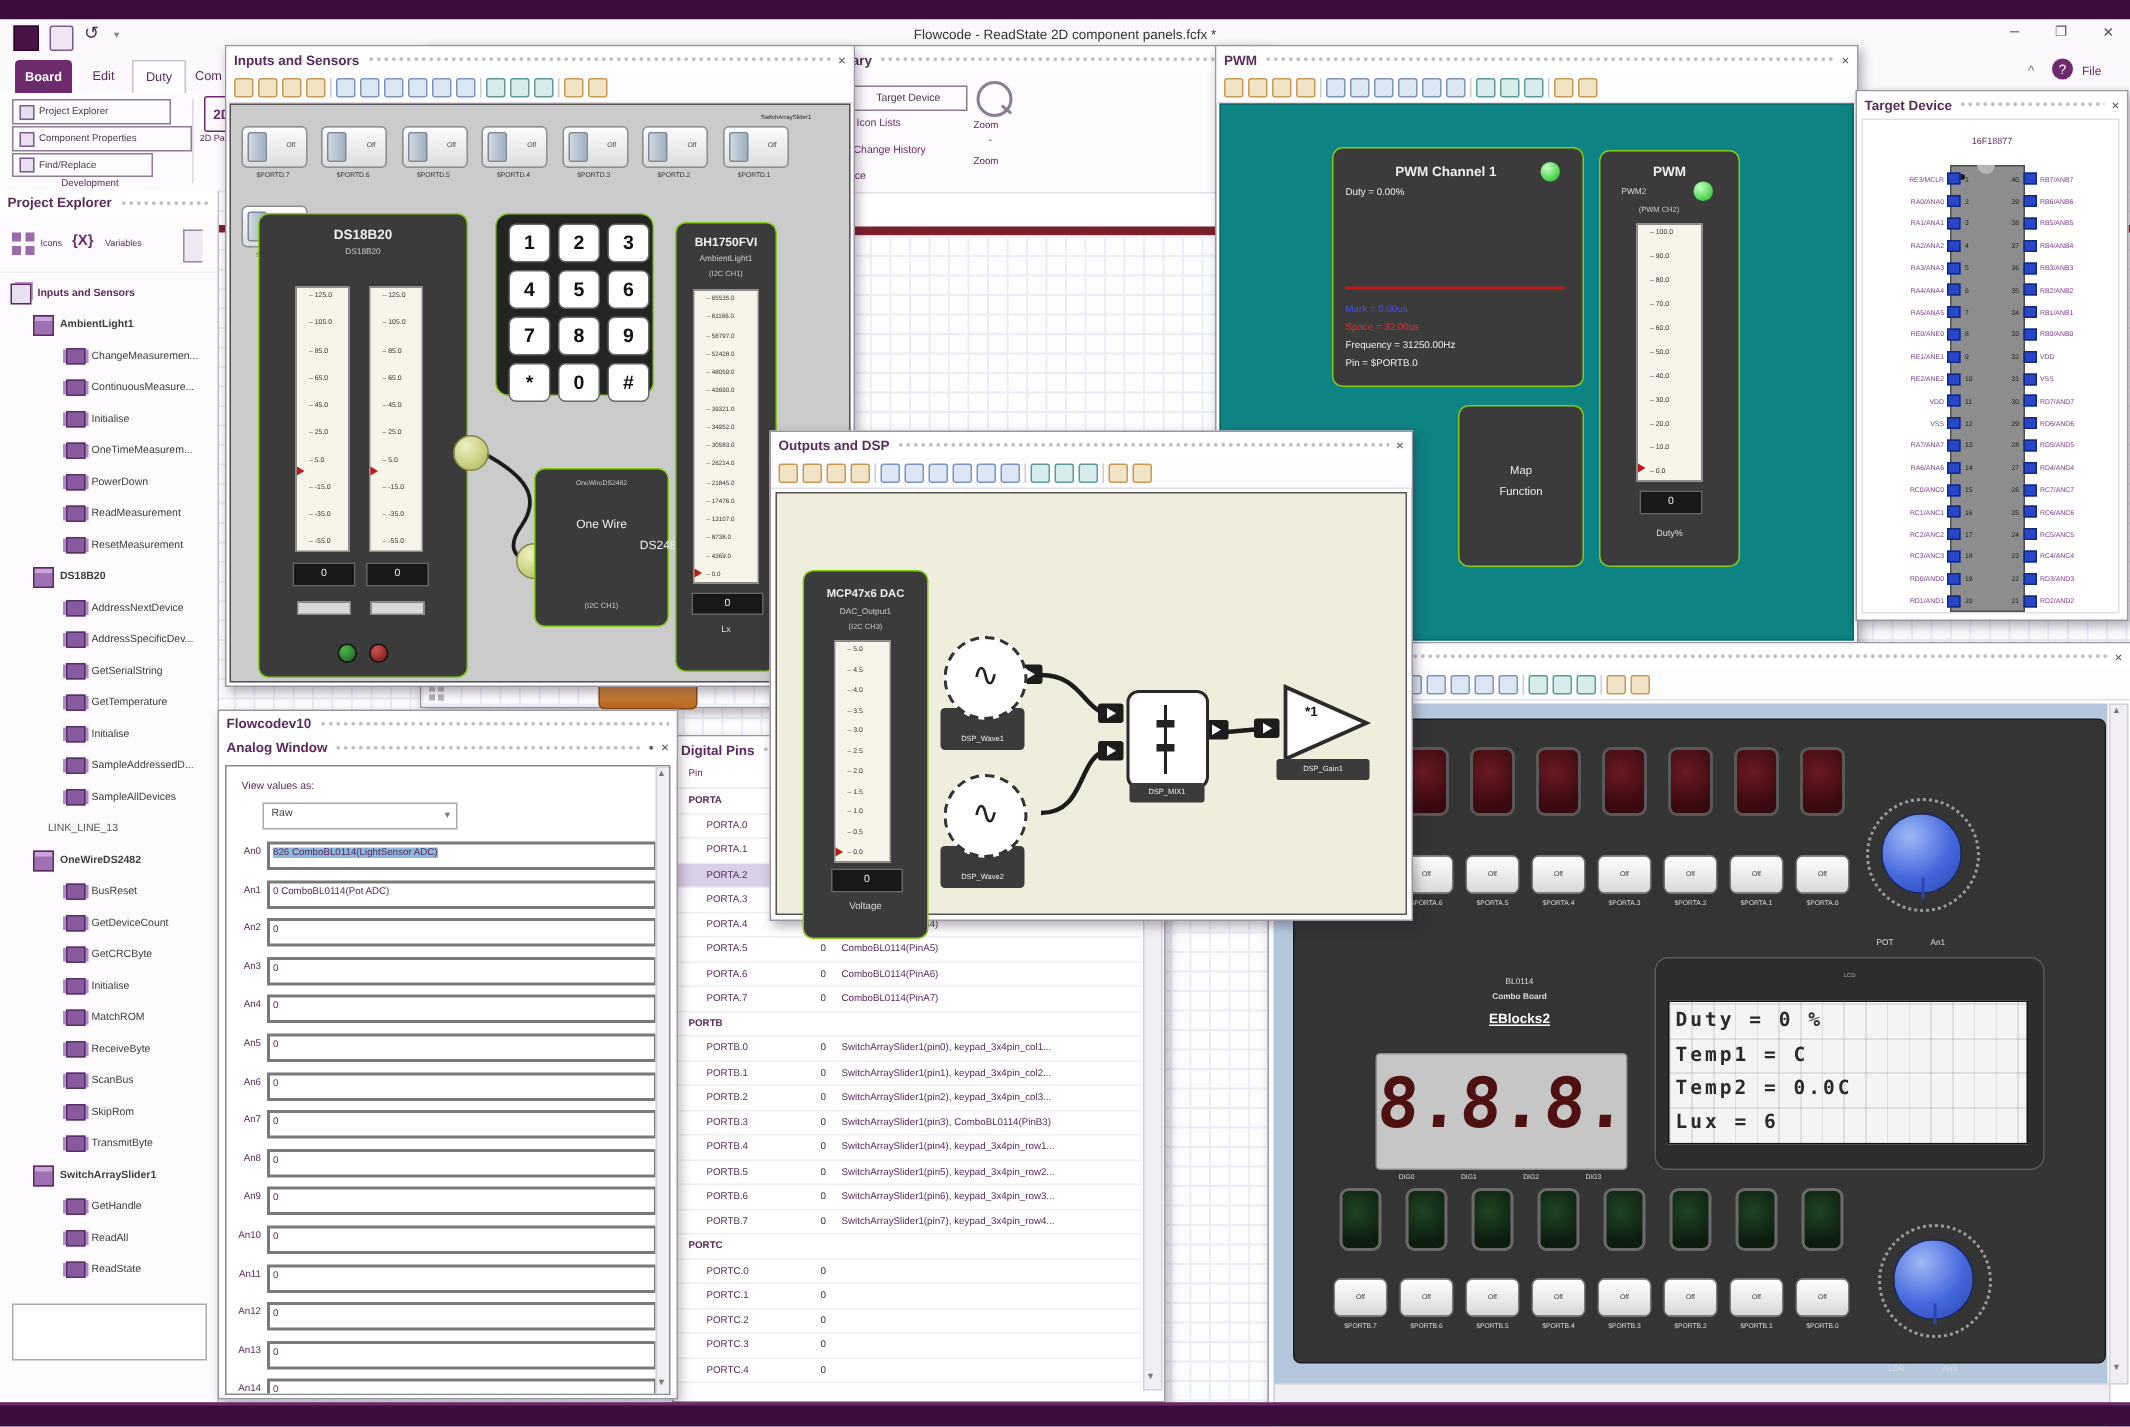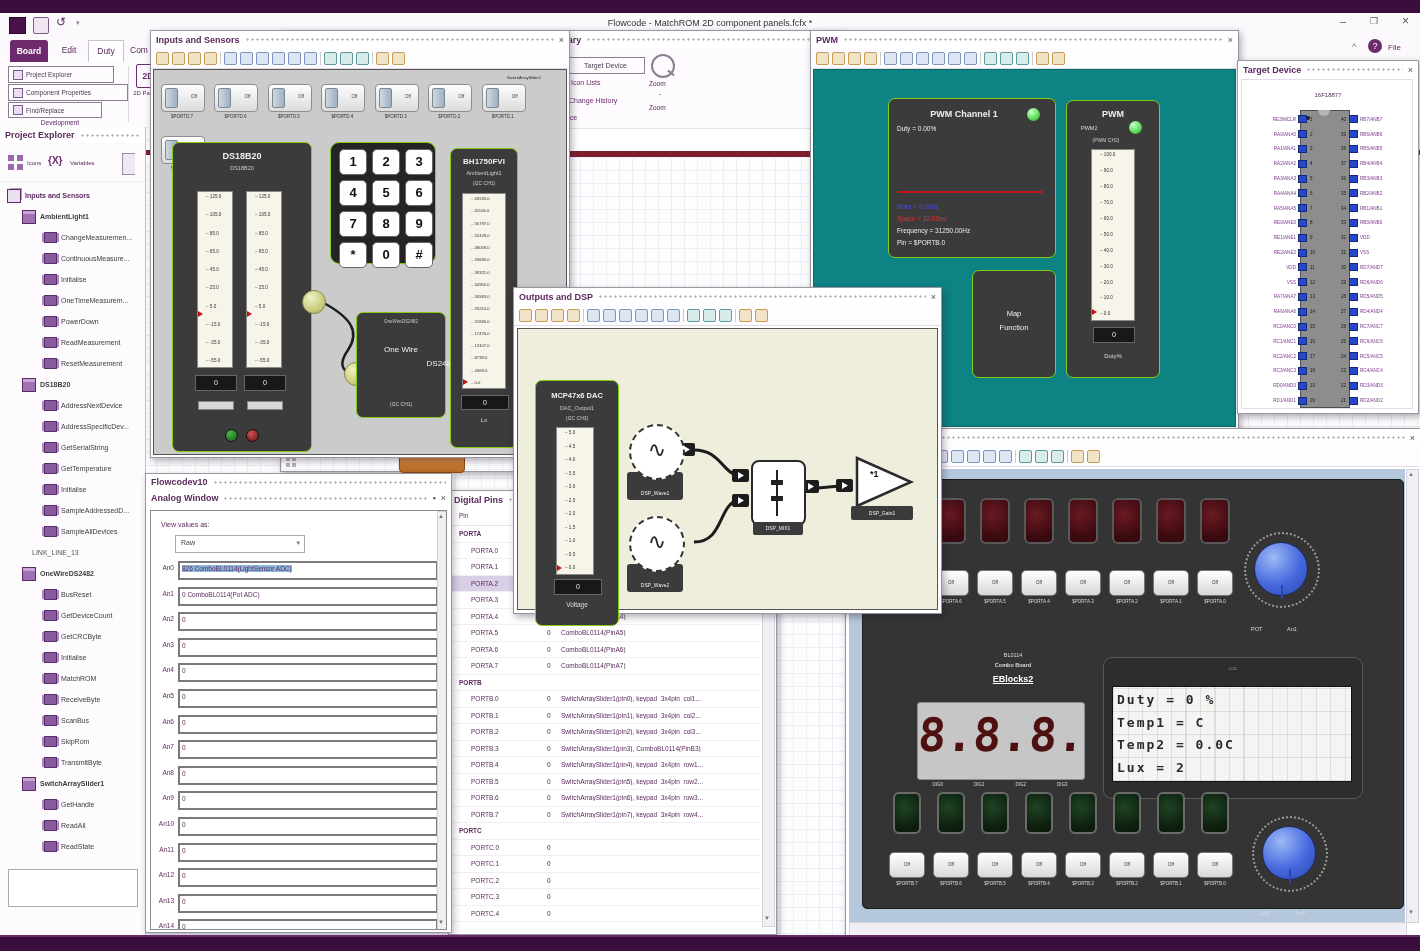--- a/index.html
+++ b/index.html
@@ -85,21 +85,21 @@
 <body>
 
 <div id="stage">
 
   <div class="abs" style="left:0;top:0;width:1420px;height:13px;background:#3a0d3c;"></div>
   <div class="abs" style="left:0;top:13px;width:1420px;height:25px;background:#fbf9fc;">
     <div class="abs" style="left:9px;top:4px;width:15px;height:15px;background:#4a1348;border:1px solid #2c092c;"></div>
     <div class="abs" style="left:33px;top:4px;width:14px;height:15px;border:1px solid #7b5b8b;background:#efe6f2;border-radius:2px;"></div>
     <div class="abs" style="left:56px;top:2px;font-size:12px;color:#5b2a5e;">↺</div>
     <div class="abs" style="left:76px;top:6px;font-size:7px;color:#888;">▾</div>
-    <div class="abs" style="left:510px;top:5px;width:400px;text-align:center;font-size:9px;color:#333;">Flowcode - MatchROM 2D component panels.fcfx *</div>
+    <div class="abs" style="left:510px;top:5px;width:400px;text-align:center;font-size:9px;color:#333;">Flowcode - ReadState 2D component panels.fcfx *</div>
     <div class="abs" style="left:1340px;top:2px;font-size:11px;color:#555;">–</div>
     <div class="abs" style="left:1370px;top:3px;font-size:9px;color:#555;">❐</div>
     <div class="abs" style="left:1402px;top:1px;font-size:12px;color:#555;">×</div>
   </div>
 
   <div class="abs" style="left:0;top:38px;width:1420px;height:24px;background:#fbf9fc;">
     <div class="abs" style="left:10px;top:2px;width:38px;height:22px;background:#6d2a6d;color:#fff;font-size:8.5px;font-weight:bold;text-align:center;line-height:22px;border-radius:3px 3px 0 0;">Board</div>
     <div class="abs" style="left:54px;top:7px;width:30px;font-size:8.5px;color:#5b2a5e;text-align:center;">Edit</div>
     <div class="abs" style="left:88px;top:2px;width:34px;height:21px;background:#fff;border:1px solid #cbc0d0;border-bottom:none;color:#5b2a5e;font-size:8.5px;text-align:center;line-height:21px;">Duty</div>
     <div class="abs" style="left:130px;top:7px;width:30px;font-size:8.5px;color:#5b2a5e;">Com</div>
@@ -1176,28 +1176,28 @@
             <span class="seg7">8.</span>
           </div>
         <div class="abs" style="left:54px;top:302px;width:166px;display:flex;justify-content:space-around;">
 
         <span style="font-size:4.5px;color:#ddd;">DIG0</span>
             <span style="font-size:4.5px;color:#ddd;">DIG1</span>
             <span style="font-size:4.5px;color:#ddd;">DIG2</span>
             <span style="font-size:4.5px;color:#ddd;">DIG3</span>
           </div>
 
-        <div class="abs" style="left:240px;top:177px;width:258px;height:140px;background:#2d2d2d;border:1px solid #5a5a5a;border-radius:9px;">
+        <div class="abs" style="left:240px;top:158px;width:258px;height:140px;background:#2d2d2d;border:1px solid #5a5a5a;border-radius:9px;">
           <div class="abs" style="left:0;top:8px;width:258px;text-align:center;font-size:4px;color:#aaa;">LCD</div>
           <div class="abs lcdgrid" style="left:8px;top:28px;width:240px;height:96px;background-color:#f4f4f2;border:1px solid #111;padding:2px 4px;box-sizing:border-box;">
 
           <div style="font-family:'DejaVu Sans Mono',monospace;font-weight:bold;font-size:13px;line-height:22.5px;letter-spacing:2px;color:#2a2a2a;white-space:pre;">Duty = 0 %</div>
               <div style="font-family:'DejaVu Sans Mono',monospace;font-weight:bold;font-size:13px;line-height:22.5px;letter-spacing:2px;color:#2a2a2a;white-space:pre;">Temp1 = C</div>
               <div style="font-family:'DejaVu Sans Mono',monospace;font-weight:bold;font-size:13px;line-height:22.5px;letter-spacing:2px;color:#2a2a2a;white-space:pre;">Temp2 = 0.0C</div>
-              <div style="font-family:'DejaVu Sans Mono',monospace;font-weight:bold;font-size:13px;line-height:22.5px;letter-spacing:2px;color:#2a2a2a;white-space:pre;">Lux = 2</div>
+              <div style="font-family:'DejaVu Sans Mono',monospace;font-weight:bold;font-size:13px;line-height:22.5px;letter-spacing:2px;color:#2a2a2a;white-space:pre;">Lux = 6</div>
             </div>
         </div>
 
         <div class="abs" style="left:22px;top:312px;width:352px;display:flex;">
 
             <div style="width:44px;display:flex;flex-direction:column;align-items:center;">
               <div class="ledg"></div>
               <div class="bsw" style="margin-top:18px;">Off</div>
               <div class="swlab" style="position:relative;color:#ddd;margin-top:3px;">$PORTB.7</div>
             </div>

